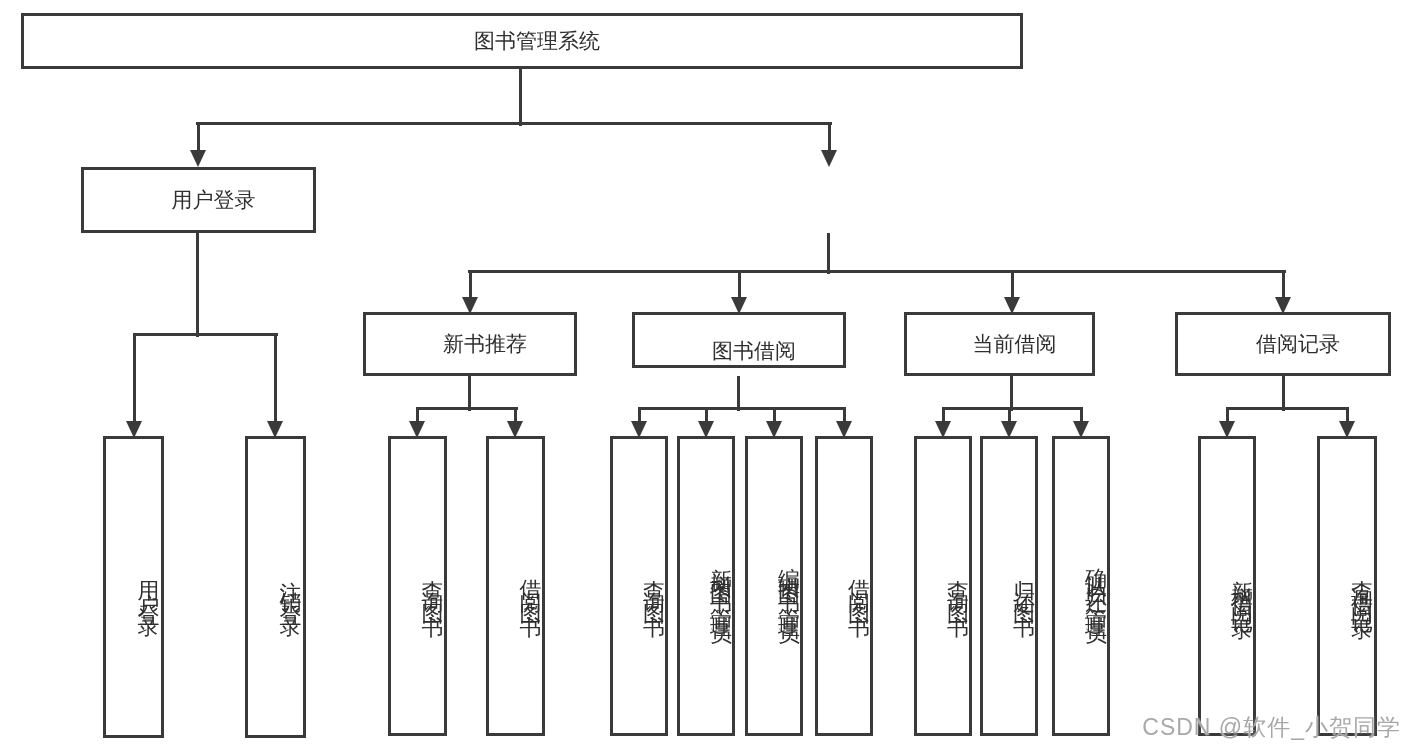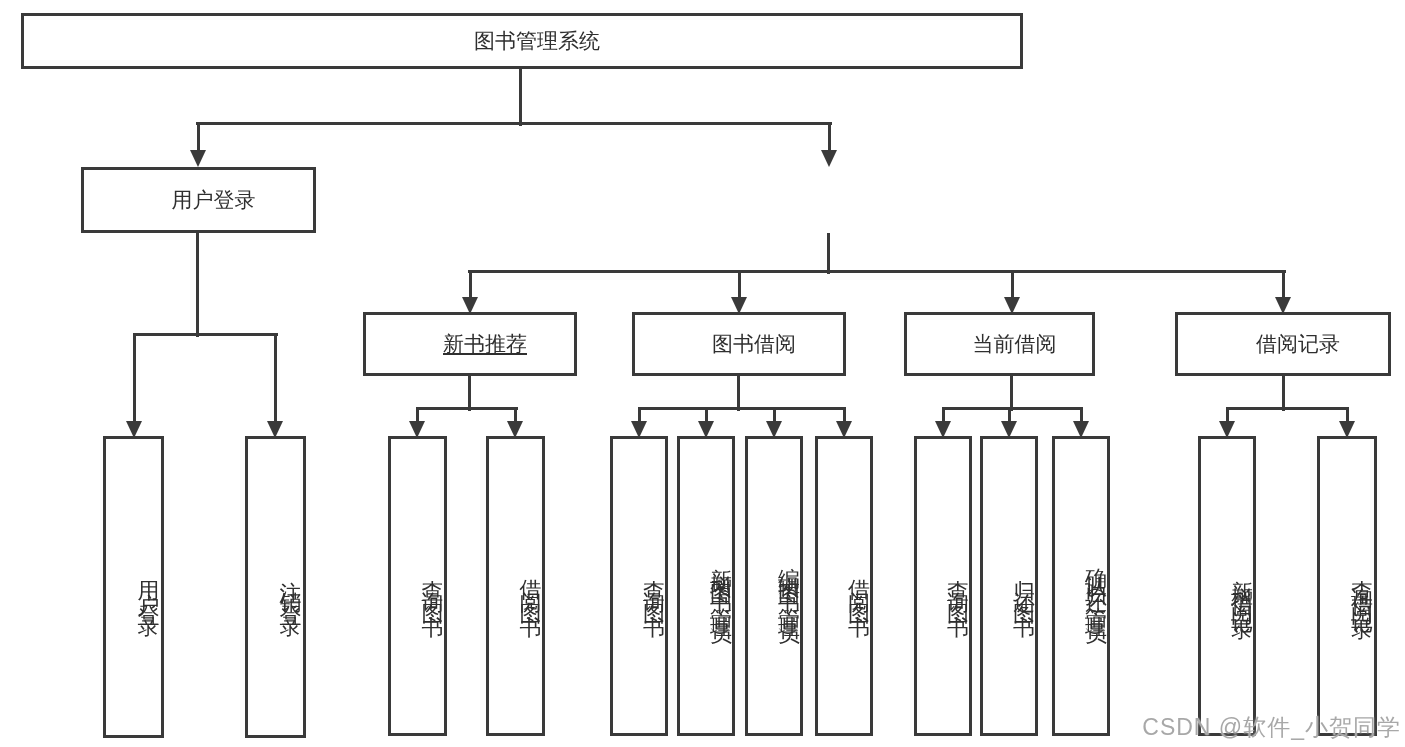--- a/index.html
+++ b/index.html
@@ -62,24 +62,24 @@
 <div id="canvas">
 
   <div class="node" style="left:21px; top:13px; width:1002px; height:56px;">
     <span>图书管理系统</span>
   </div>
 
   <div class="node" style="left:81px; top:167px; width:235px; height:66px;">
     <span>用户登录</span>
   </div>
 
-  <div class="node" style="left:363px; top:312px; width:214px; height:64px;text-decoration:underline;">
+  <div class="node" style="left:363px; top:312px; width:214px; height:64px;">
     <span>新书推荐</span>
   </div>
-  <div class="node" style="left:632px; top:312px; width:214px; height:64px;">
+  <div class="node" style="left:632px; top:312px; width:214px; height:56px;align-items:flex-end;">
     <span>图书借阅</span>
   </div>
   <div class="node" style="left:904px; top:312px; width:191px; height:64px;">
     <span>当前借阅</span>
   </div>
   <div class="node" style="left:1175px; top:312px; width:216px; height:64px;">
     <span>借阅记录</span>
   </div>
 
   <div class="node v" style="left:103px; top:436px; width:61px; height:302px;">

